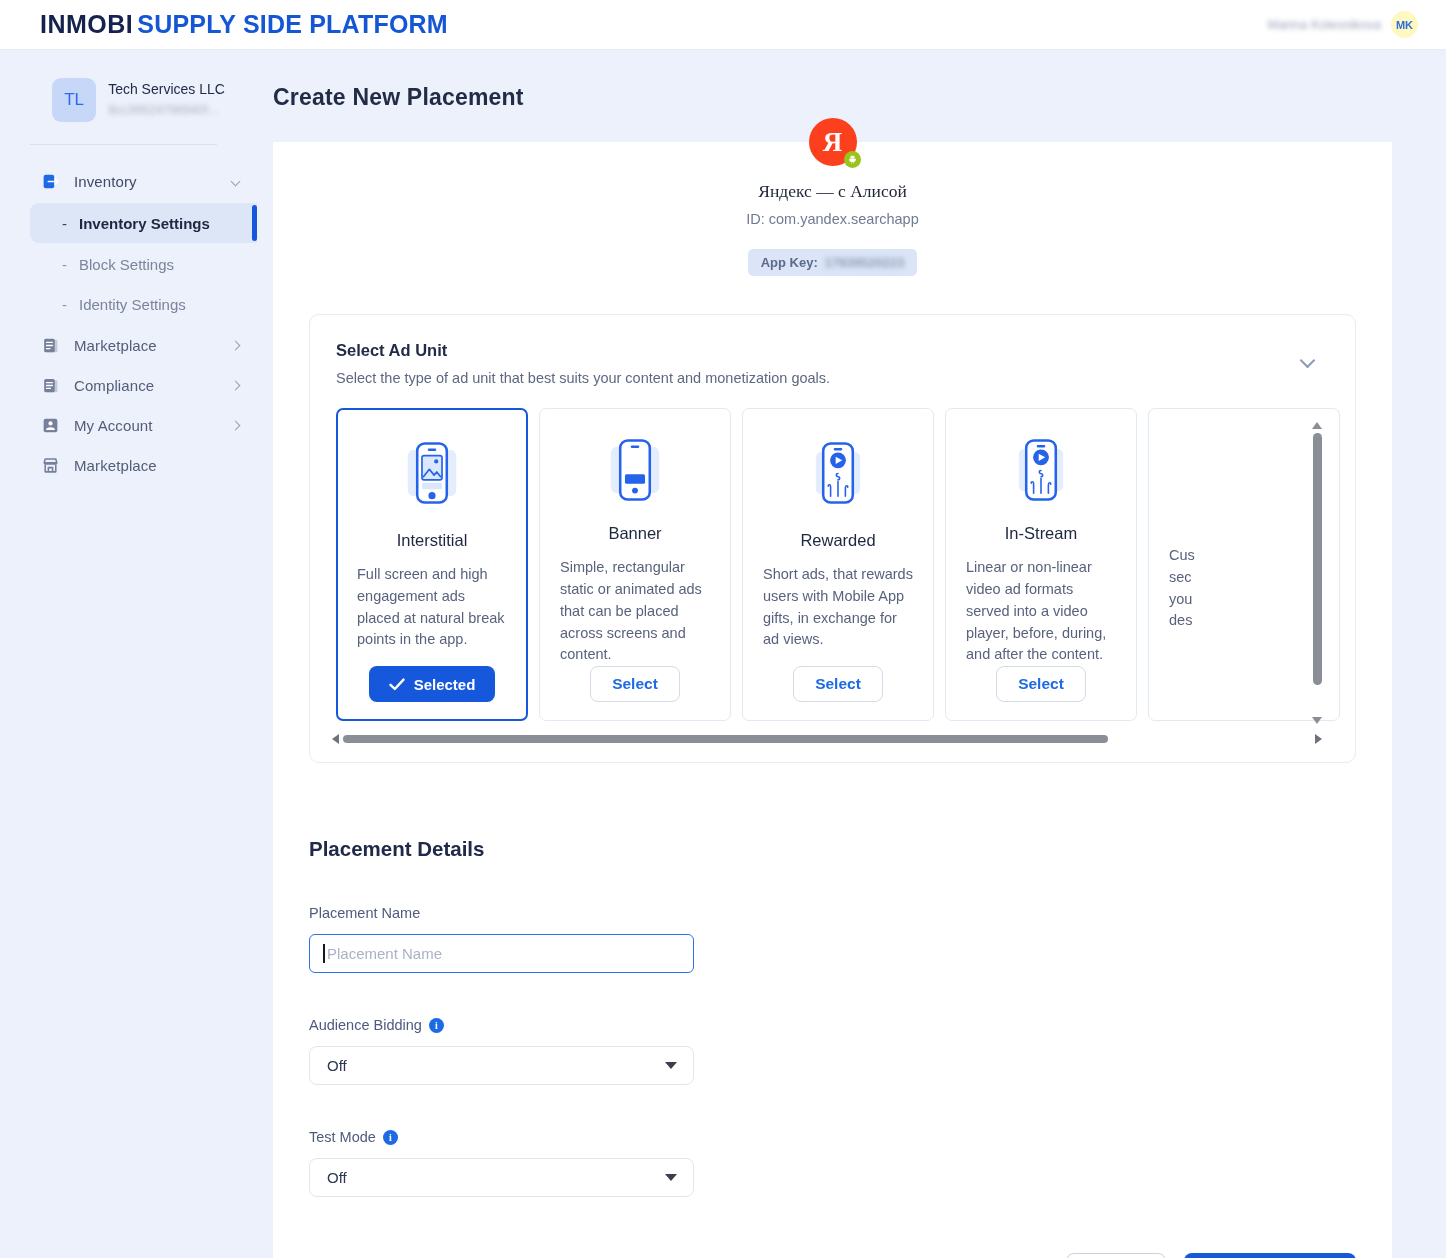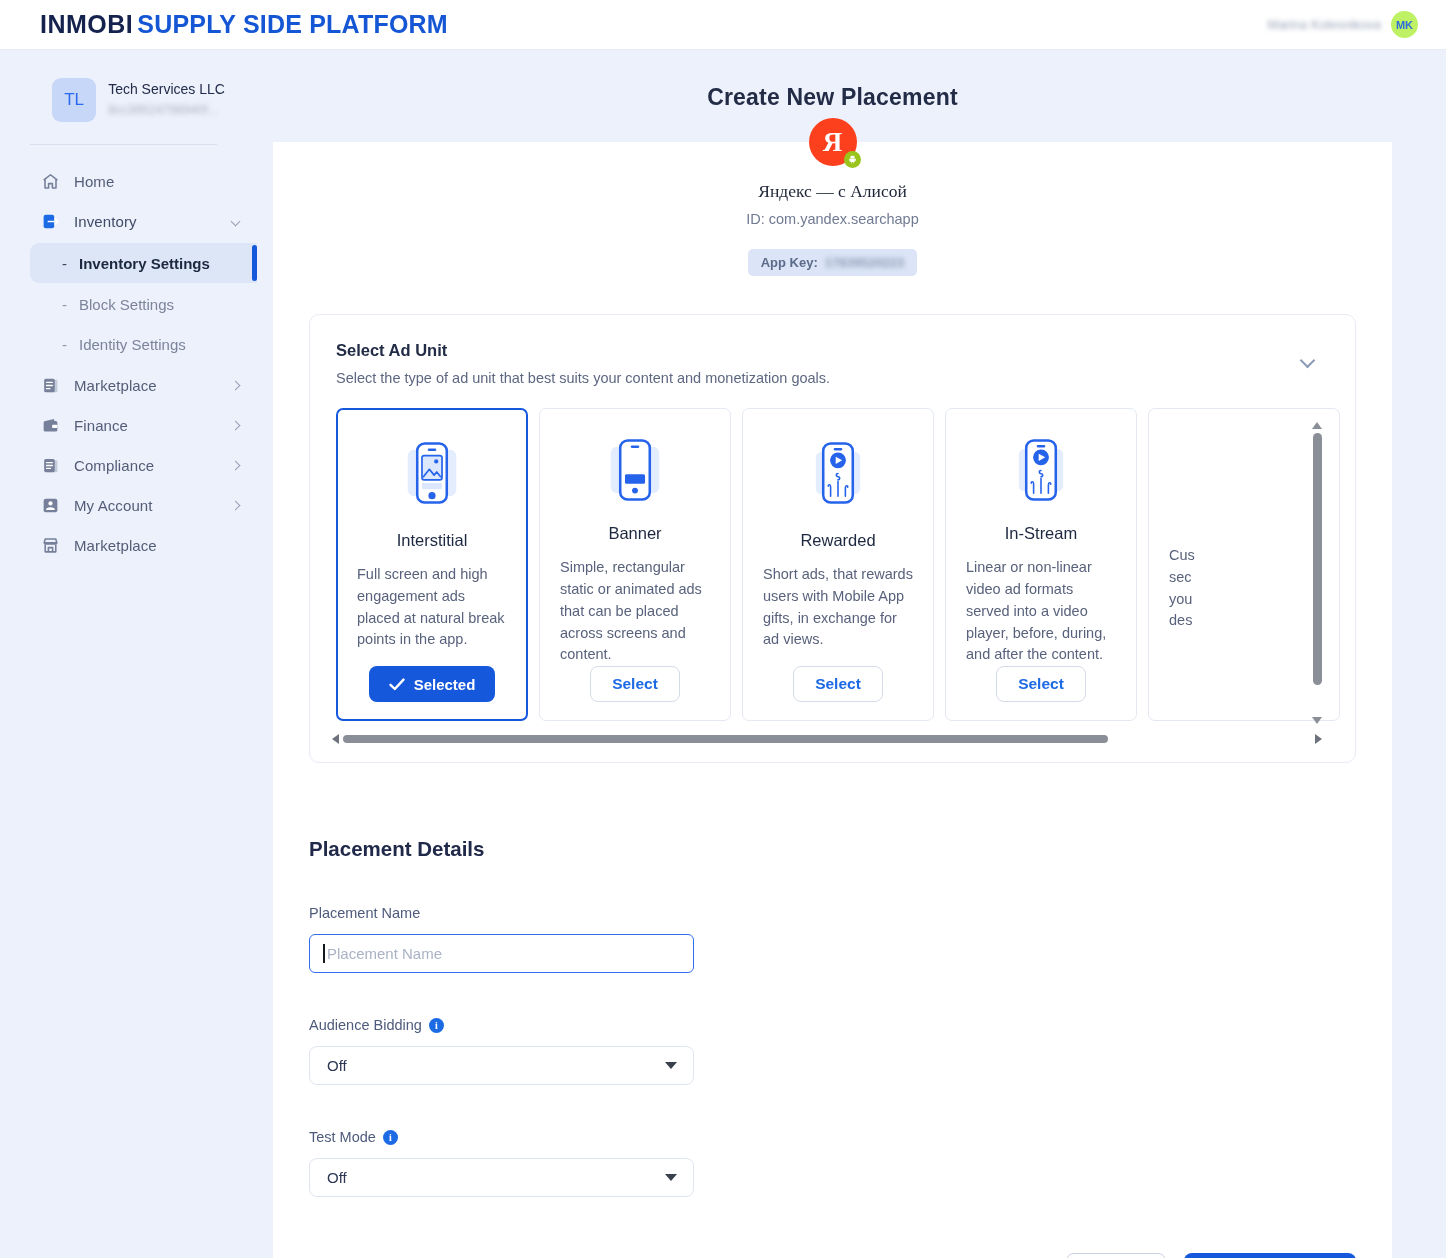--- a/index.html
+++ b/index.html
@@ -7,21 +7,21 @@
     font-family:"Liberation Sans", sans-serif; color:#2a3350; }
 
   
   .topbar { position:relative; height:50px; background:#fff; display:flex; align-items:center;
     justify-content:space-between; padding:0 28px 0 40px; border-bottom:1px solid #e7ebf4; z-index:5; }
   .brand { display:flex; align-items:baseline; gap:4px; }
   .brand-primary { font-size:25px; font-weight:700; color:#15224e; letter-spacing:.5px; }
   .brand-secondary { font-size:25px; font-weight:800; color:#1556d4; letter-spacing:.2px; }
   .userbox { display:flex; align-items:center; gap:10px; }
   .username { font-size:13px; color:#9aa3b8; filter:blur(2.6px); }
-  .avatar { width:27px; height:27px; border-radius:50%; background:#bef264; color:#2f6cdb;
+  .avatar { width:27px; height:27px; border-radius:50%; background:#fef9c3; color:#2f6cdb;
     font-size:11px; font-weight:700; display:flex; align-items:center; justify-content:center; }
 
   
   .layout { display:flex; height:1208px; }
   .sidebar { width:257px; flex:none; padding-top:28px; position:relative; }
   .main { flex:1; padding:34px 54px 0 16px; }
 
   
   .account { display:flex; gap:12px; padding:0 18px 0 38px; align-items:flex-start;justify-content:center; }
   .acct-avatar { width:44px; height:44px; border-radius:9px; background:#c7d7f8; color:#2a6af0;
@@ -39,21 +39,21 @@
   .chev.down  { transform:rotate(45deg); }
   .sub-item { display:flex; align-items:center; height:38px; margin:2px 0; padding-left:62px; cursor:pointer; position:relative; }
   .sub-dash { color:#8d96ac; margin-right:12px; font-size:15px; }
   .sub-label { font-size:15px; color:#7b849b; }
   .sub-item.selected { background:#dce6f6; border-radius:9px 0 0 9px; margin-left:30px; padding-left:32px; height:40px; }
   .sub-item.selected .sub-label { color:#1c2740; font-weight:600; }
   .sub-item.selected .sub-dash { color:#39415c; }
   .sel-bar { position:absolute; right:0; top:2px; bottom:2px; width:5px; background:#1658dc; border-radius:4px; }
 
   
-  .page-title { font-size:23px; font-weight:600; color:#232c47; letter-spacing:.2px;text-align:center; }
+  .page-title { font-size:23px; font-weight:600; color:#232c47; letter-spacing:.2px; }
   .main-card { background:#fff; width:1119px; margin-top:31px; min-height:1100px; position:relative;
     padding-bottom:46px; }
 
   .app-header { display:flex; flex-direction:column; align-items:center; }
   .app-icon { width:48px; height:48px; border-radius:50%; background:#fc3f1d; margin-top:-24px; position:relative;
     display:flex; align-items:center; justify-content:center; }
   .app-icon .glyph { color:#fff; font-family:"Liberation Serif", serif; font-size:27px; font-weight:700; line-height:1; }
   .android-badge { position:absolute; right:-4px; bottom:-2px; width:17px; height:17px; border-radius:50%;
     background:#9ac31c; display:flex; align-items:center; justify-content:center; }
   .app-name { margin-top:15px; font-family:"Liberation Serif", serif; font-size:17.5px; color:#1d2536; }
@@ -145,28 +145,20 @@
     <div class="account">
       <div class="acct-avatar">TL</div>
       <div>
         <div class="acct-name">Tech Services LLC</div>
         <div class="acct-id">8cc39524798940f...</div>
       </div>
     </div>
     <div class="side-divider"></div>
 
     <div class="nav">
-      <div class="nav-item">
-        <span class="nav-icon">
-          <svg width="19" height="19" viewBox="0 0 18 18" fill="none" stroke="#76809a" stroke-width="1.5" stroke-linejoin="round">
-              <path d="M2.5 7.8 L9 2.6 L15.5 7.8 M3.8 7 V15.2 H7.2 V11 H10.8 V15.2 H14.2 V7"></path>
-            </svg>
-        </span>
-        <span class="nav-label">Home</span>
-      </div>
 
       <div class="nav-item">
         <span class="nav-icon">
           <svg width="19" height="19" viewBox="0 0 18 18" fill="none">
               <rect x="2.5" y="2.5" width="10" height="13" rx="2" fill="#1d6ae5"></rect>
               <path d="M7 9 H16 M16 9 L13.4 6.6 M16 9 L13.4 11.4" stroke="#fff" stroke-width="1.6" stroke-linecap="round" stroke-linejoin="round"></path>
             </svg>
         </span>
         <span class="nav-label" style="color:#414b68">Inventory</span>
         <span class="chev down"></span>
@@ -192,31 +184,20 @@
               <rect x="6.5" y="3.5" width="9" height="12" rx="1" fill="#c3cad9"></rect>
               <rect x="3" y="2.5" width="10" height="13" rx="1.5" fill="#76809a"></rect>
               <path d="M5.2 6 H10.8 M5.2 9 H10.8 M5.2 12 H8.5" stroke="#fff" stroke-width="1.2" stroke-linecap="round"></path>
             </svg>
         </span>
         <span class="nav-label">Marketplace</span>
         <span class="chev right"></span>
       </div>
 
 
-      <div class="nav-item">
-        <span class="nav-icon">
-          <svg width="19" height="19" viewBox="0 0 18 18" fill="none">
-              <path d="M3 5 L12.5 2.8 V5" fill="#76809a"></path>
-              <rect x="2.5" y="4.8" width="13" height="10" rx="1.5" fill="#76809a"></rect>
-              <rect x="10.5" y="8.2" width="5" height="3.2" rx="1" fill="#fff"></rect>
-            </svg>
-        </span>
-        <span class="nav-label">Finance</span>
-        <span class="chev right"></span>
-      </div>
 
       <div class="nav-item">
         <span class="nav-icon">
           <svg width="19" height="19" viewBox="0 0 18 18" fill="none">
               <rect x="6.5" y="4" width="9" height="11.5" rx="1" fill="#c3cad9"></rect>
               <rect x="3" y="2.8" width="10" height="12.5" rx="1.5" fill="#76809a"></rect>
               <path d="M5.2 6.2 H10.8 M5.2 9 H10.8 M5.2 11.8 H9" stroke="#fff" stroke-width="1.2" stroke-linecap="round"></path>
             </svg>
         </span>
         <span class="nav-label">Compliance</span>

